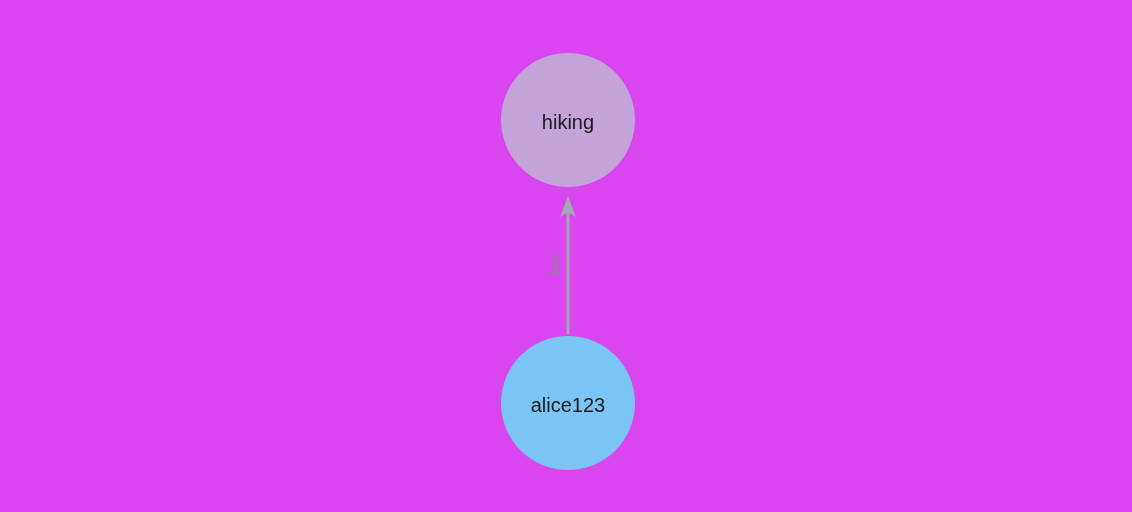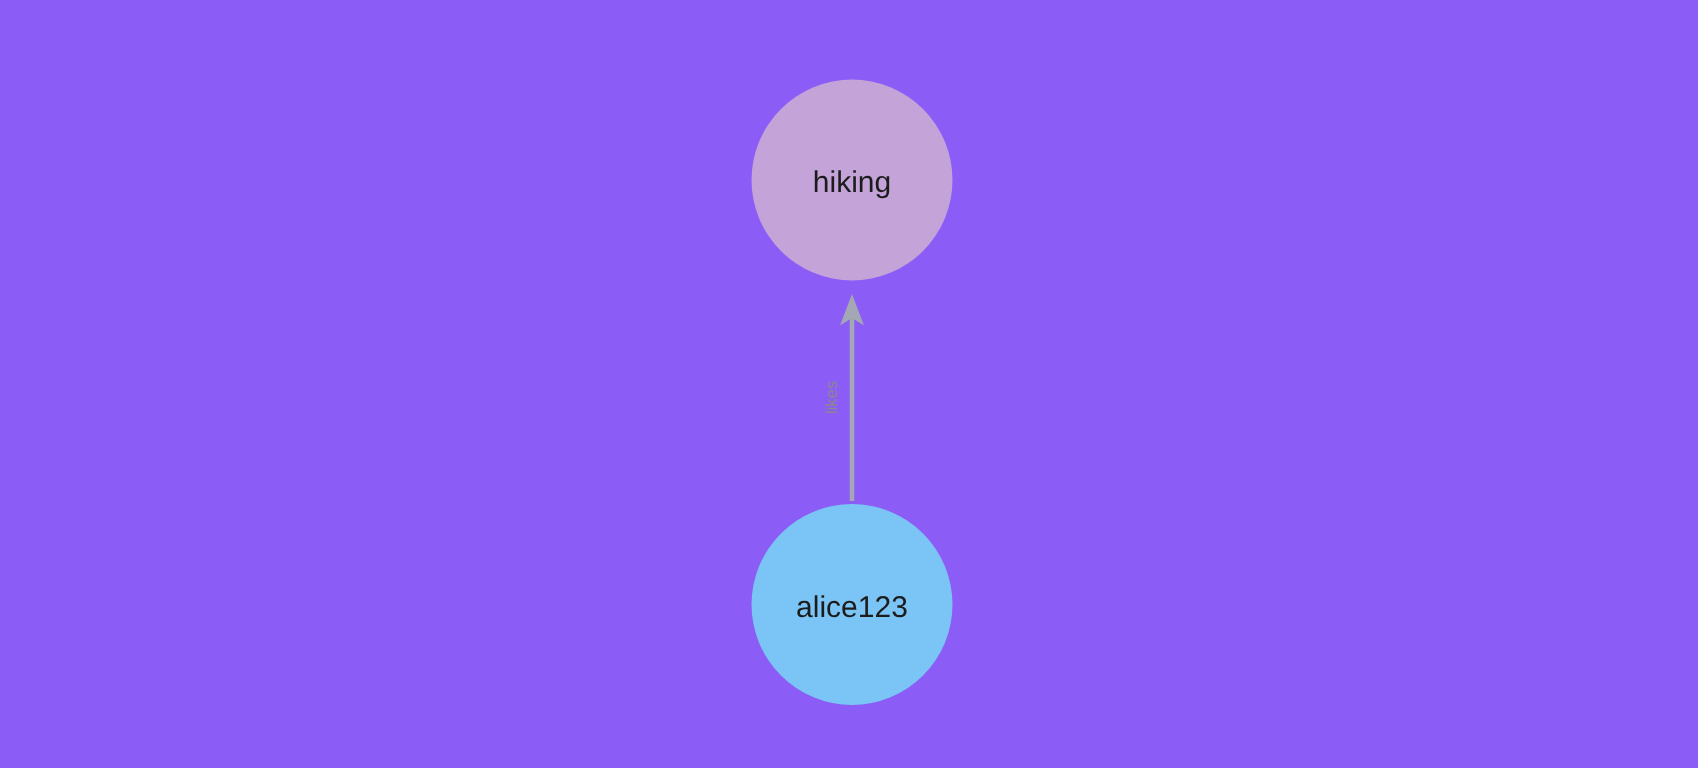--- a/index.html
+++ b/index.html
@@ -48,21 +48,21 @@
     font-family: "Liberation Sans", sans-serif;
     font-size: 11px;
     fill: #8a8a8a;
     text-anchor: middle;
     dominant-baseline: central;
   }
 </style>
 </head>
 <body>
 
-<div id="graph-canvas" style="width: 1132px; height: 512px; background: #8b5cf6;">
+<div id="graph-canvas" style="width: 1132px; height: 512px; background: #d946ef;">
   <svg id="graph-svg" viewBox="0 0 1132 512" style="width: 1132px; height: 512px;">
 
      hiking --&gt;
     <g>
       <line class="edge-line" x1="568" x2="568" y1="334" y2="210" stroke="#a3a8b4" stroke-width="3"></line>
       <polygon class="edge-head" points="568,196 560,217 568,212 576,217" fill="#a3a8b4"></polygon>
       <text class="edge-label" x="555" y="265" transform="rotate(-90 555 265)" fill="#8a8a8a" font-size="11">likes</text>
     </g>
 
     

